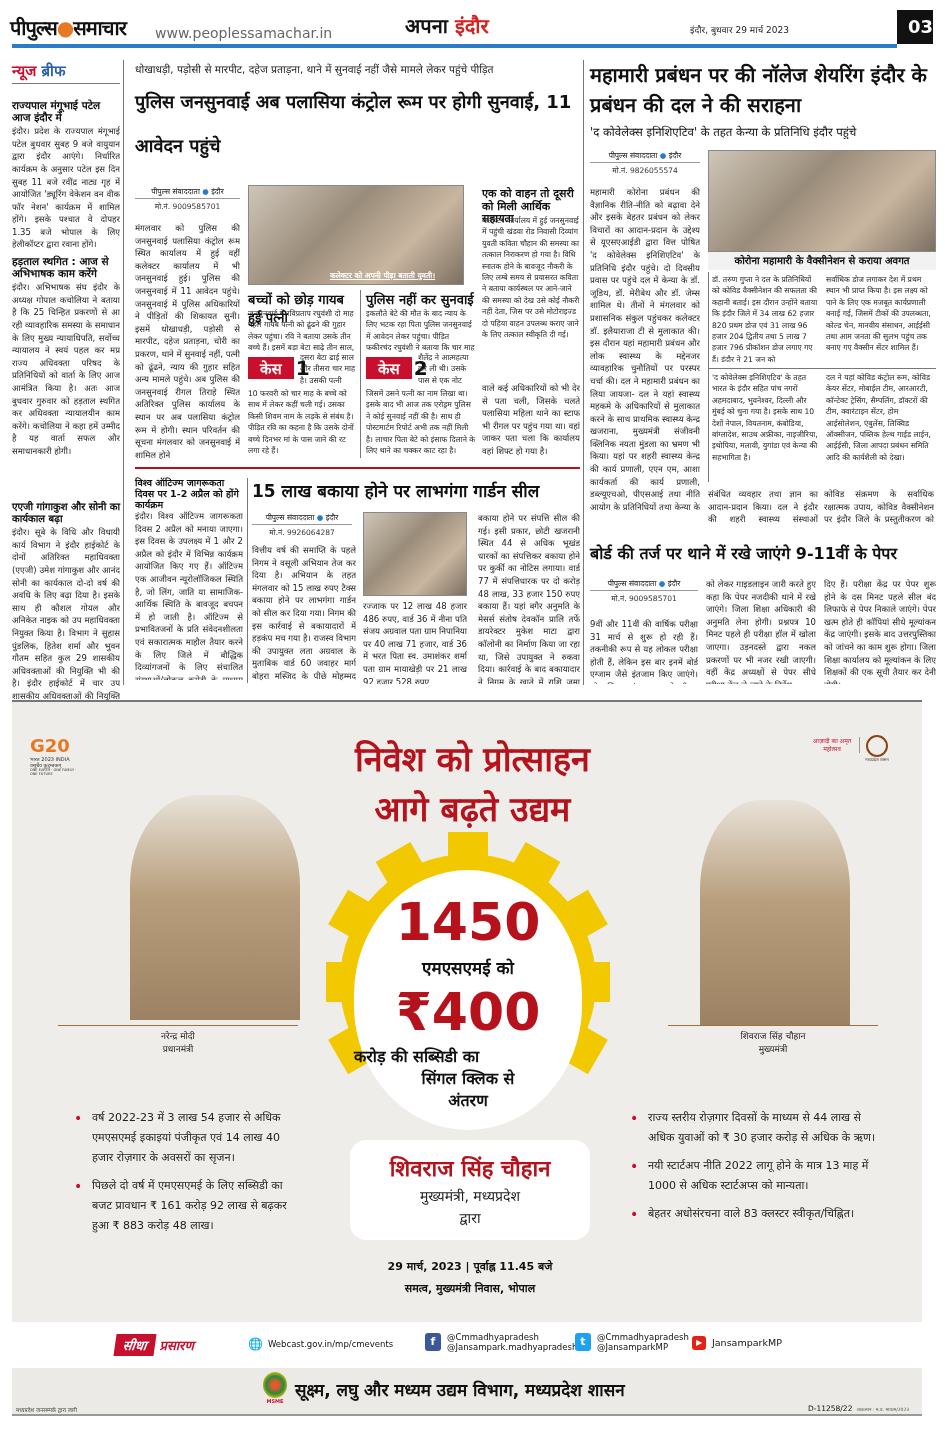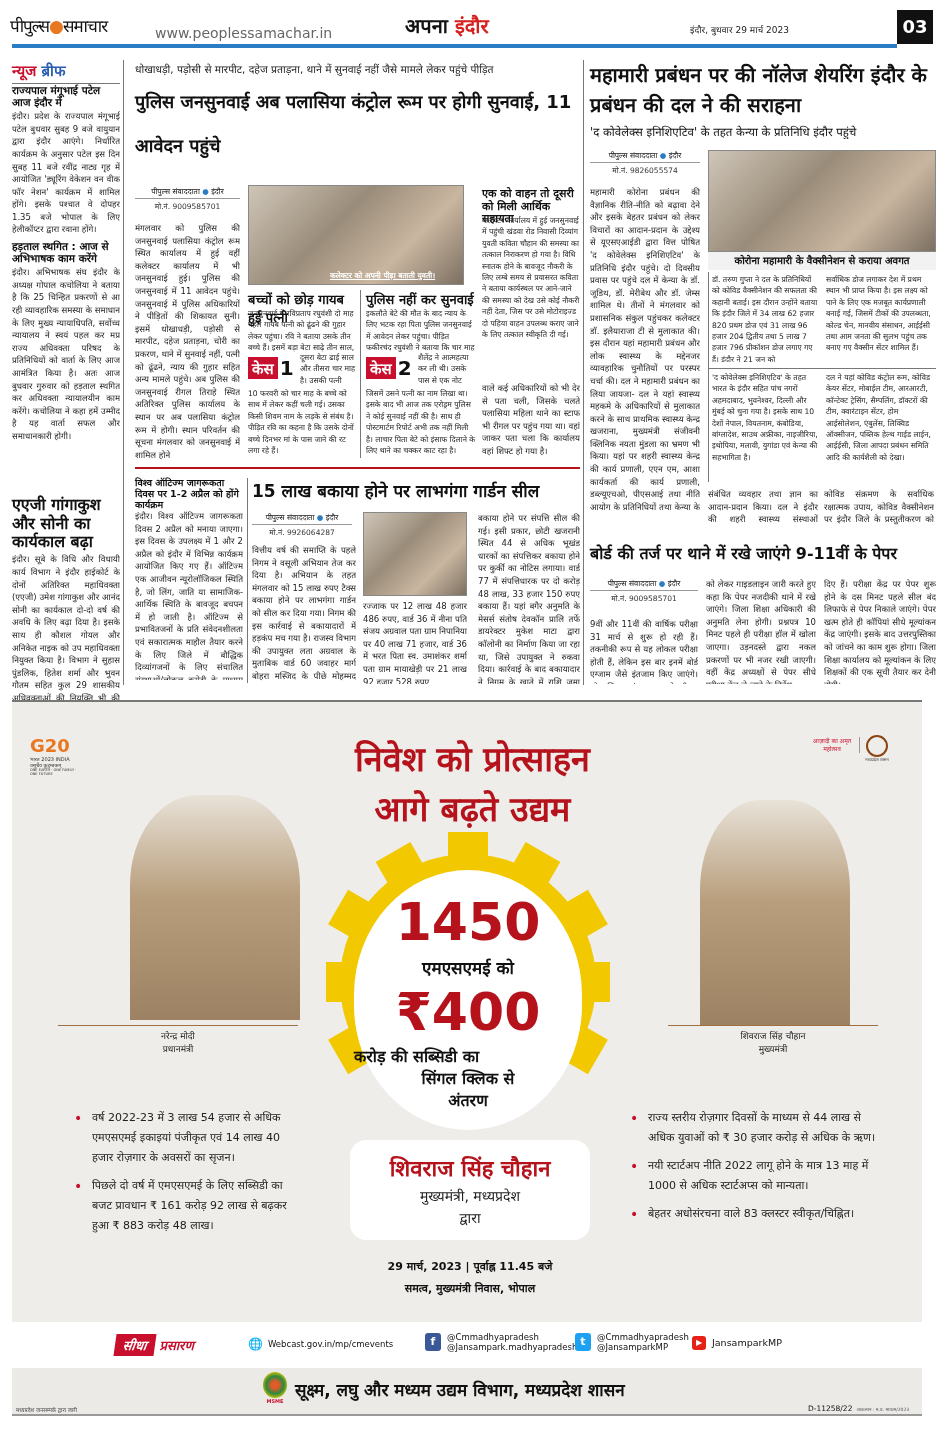--- a/index.html
+++ b/index.html
@@ -1,38 +1,38 @@
 <!DOCTYPE html>
 <html><head>
 <meta charset="utf-8">
 <style>
 *{box-sizing:border-box;margin:0;padding:0}
 body{width:945px;height:1445px;background:#fff;font-family:"DejaVu Sans",sans-serif;color:#1a1a1a;position:relative;overflow:hidden}
 .abs{position:absolute}
-.brand{left:10px;top:14px;font-size:17px;font-weight:normal;color:#111;font-family:"DejaVu Sans",sans-serif;letter-spacing:-1px}
+.brand{left:10px;top:14px;font-size:20px;font-weight:bold;color:#111;font-family:"DejaVu Sans",sans-serif;letter-spacing:-1px}
 .brand .dot{color:#e87722}
 .url{left:155px;top:25px;font-size:14px;color:#666}
 .section{left:405px;top:12px;font-size:20px;font-weight:bold;color:#111}
 .section .red{color:#d6201f}
 .dateline{left:690px;top:23px;font-size:9px;color:#222}
-.pageno{left:897px;top:10px;width:36px;height:34px;background:#111;color:#fff;font-size:18px;font-weight:bold;text-align:center;line-height:34px}
+.pageno{left:897px;top:10px;width:36px;height:34px;background:#111;color:#fff;font-size:18px;font-weight:bold;text-align:right;line-height:34px}
 .rule-blue{left:12px;top:44px;width:885px;height:4px;background:#2b7cc4}
 
 .txt{font-size:8.5px;line-height:12.6px;color:#222;text-align:justify;overflow:hidden}
 .txtsm{font-size:7.6px;line-height:11.4px;color:#222;overflow:hidden}
 .hd{font-weight:bold;color:#111;line-height:1.15}
 .byline{font-size:7.5px;text-align:center;color:#111;border-bottom:1px solid #999;padding-bottom:2px}
 .byline .dot{color:#2b7cc4}
 .mob{font-size:7.5px;text-align:center;color:#333;padding-top:2px}
 .vrule{background:#777;width:1px}
 .hrule{background:#777;height:1px}
 .photo{background:linear-gradient(135deg,#cfc6b8 0%,#9a8c7a 40%,#c9b6a0 70%,#7d7062 100%);border:1px solid #888}
 .caption{background:#f2f2f2;font-size:8px;font-weight:bold;color:#111;text-align:center}
 .sub{font-size:13px;font-weight:bold;color:#111}
-.casebox{background:#c8102e;color:#fff;font-weight:bold;font-size:15px;padding:1px 4px}
+.casebox{background:#c8102e;color:#fff;font-weight:bold;font-size:15px;padding:1px 12px}
 .casenum{font-size:20px;font-weight:bold;color:#111}
 
 .ad{left:12px;top:700px;width:910px;height:622px;background:#efedea;border-top:2px solid #777}
 .adfoot1{left:12px;top:1322px;width:910px;height:46px;background:#fff}
 .adfoot2{left:12px;top:1368px;width:910px;height:48px;background:#eceae6;border-bottom:2px solid #999}
 .adtitle{color:#b5121b;font-weight:bold;text-align:center}
 .gear{left:326px;top:832px;width:284px;height:300px}
 .circle{left:354px;top:870px;width:228px;height:260px;background:#fff;border-radius:50%/48%}
 .namebox{left:350px;top:1140px;width:240px;height:100px;background:#fff;border-radius:16px}
 .bul{font-size:11px;line-height:20px;color:#222}
@@ -50,25 +50,25 @@
   <span>पीपुल्स</span><span class="dot">●</span><span>समाचार</span>
 </div>
 <div class="abs url">www.peoplessamachar.in</div>
 <div class="abs section"><span>अपना </span><span class="red">इंदौर</span></div>
 <div class="abs dateline">इंदौर, बुधवार 29 मार्च 2023</div>
 <div class="abs pageno">03</div>
 <div class="abs rule-blue"></div>
 
 <div class="abs" style="left:12px;top:60px;width:108px">
   <div style="font-size:15px;font-weight:bold;border-bottom:1px solid #777;padding-bottom:3px"><span style="color:#c8102e">न्यूज </span><span style="color:#2b5fb0">ब्रीफ</span></div>
-  <div class="hd" style="font-size:10.5px;margin-top:0">राज्यपाल मंगूभाई पटेल आज इंदौर में</div>
+  <div class="hd" style="font-size:10.5px;margin-top:15px">राज्यपाल मंगूभाई पटेल आज इंदौर में</div>
   <div class="txt" style="height:128px;margin-top:2px">इंदौर। प्रदेश के राज्यपाल मंगूभाई पटेल बुधवार सुबह 9 बजे वायुयान द्वारा इंदौर आएंगे। निर्धारित कार्यक्रम के अनुसार पटेल इस दिन सुबह 11 बजे रवींद्र नाट्य गृह में आयोजित 'ड्यूरिंग वेकेशन वन वीक फॉर नेशन' कार्यक्रम में शामिल होंगे। इसके पश्चात वे दोपहर 1.35 बजे भोपाल के लिए हेलीकॉप्टर द्वारा रवाना होंगे।</div>
   <div class="hd" style="font-size:10.5px;margin-top:2px">हड़ताल स्थगित : आज से अभिभाषक काम करेंगे</div>
   <div class="txt" style="height:218px;margin-top:2px">इंदौर। अभिभाषक संघ इंदौर के अध्यक्ष गोपाल कचोलिया ने बताया है कि 25 चिन्हित प्रकरणों से आ रही व्यावहारिक समस्या के समाधान के लिए मुख्य न्यायाधिपति, सर्वोच्च न्यायालय ने स्वयं पहल कर मप्र राज्य अधिवक्ता परिषद के प्रतिनिधियों को वार्ता के लिए आज आमंत्रित किया है। अतः आज बुधवार गुरुवार को हड़ताल स्थगित कर अधिवक्ता न्यायालयीन काम करेंगे। कचोलिया ने कहा हमें उम्मीद है यह वार्ता सफल और समाधानकारी होगी।</div>
-  <div class="hd" style="font-size:16px;margin-top:12px">एएजी गांगाकुश और सोनी का कार्यकाल बढ़ा</div>
+  <div class="hd" style="font-size:10px;margin-top:2px">एएजी गांगाकुश और सोनी का कार्यकाल बढ़ा</div>
   <div class="txt" style="height:186px;margin-top:2px">इंदौर। सूबे के विधि और विधायी कार्य विभाग ने इंदौर हाईकोर्ट के दोनों अतिरिक्त महाधिवक्ता (एएजी) उमेश गांगाकुश और आनंद सोनी का कार्यकाल दो-दो वर्ष की अवधि के लिए बढ़ा दिया है। इसके साथ ही कौशल गोयल और अनिकेत नाइक को उप महाधिवक्ता नियुक्त किया है। विभाग ने सुहास पुंडलिक, हितेश शर्मा और भुवन गौतम सहित कुल 29 शासकीय अधिवक्ताओं की नियुक्ति भी की है। इंदौर हाईकोर्ट में चार उप शासकीय अधिवक्ताओं की नियुक्ति भी कर दी गई है।</div>
 </div>
 <div class="abs vrule" style="left:123px;top:60px;height:625px"></div>
 
 <div class="abs" style="left:135px;top:62px;width:440px;font-size:10.5px;color:#222;white-space:nowrap;overflow:hidden">धोखाधड़ी, पड़ोसी से मारपीट, दहेज प्रताड़ना, थाने में सुनवाई नहीं जैसे मामले लेकर पहुंचे पीड़ित</div>
 <div class="abs hd" style="left:135px;top:80px;width:445px;font-size:18px;line-height:44px">पुलिस जनसुनवाई अब पलासिया कंट्रोल रूम पर होगी सुनवाई, 11 आवेदन पहुंचे</div>
 <div class="abs" style="left:135px;top:186px;width:105px">
   <div class="byline"><span>पीपुल्स संवाददाता</span> <span class="dot">●</span> <span>इंदौर</span></div>
   <div class="mob">मो.नं. 9009585701</div>
 </div>

